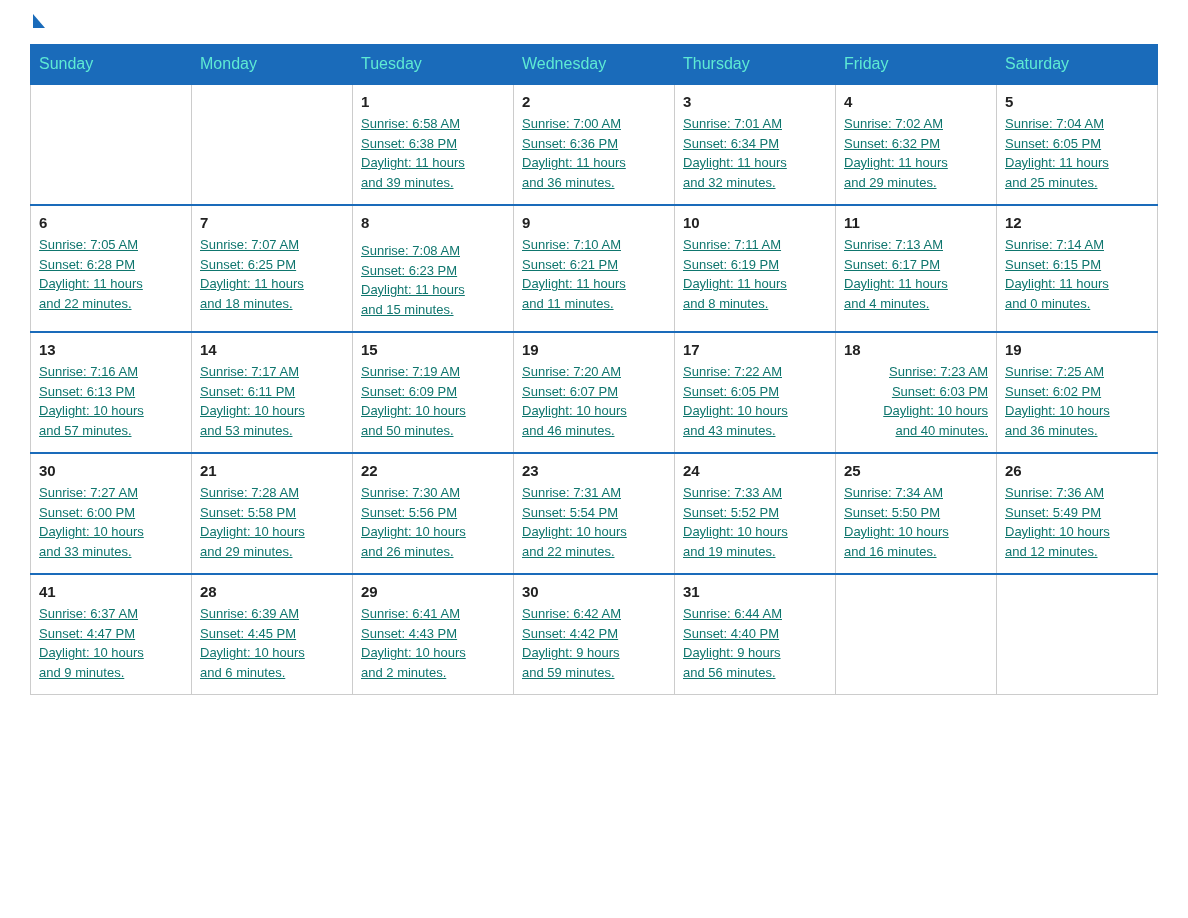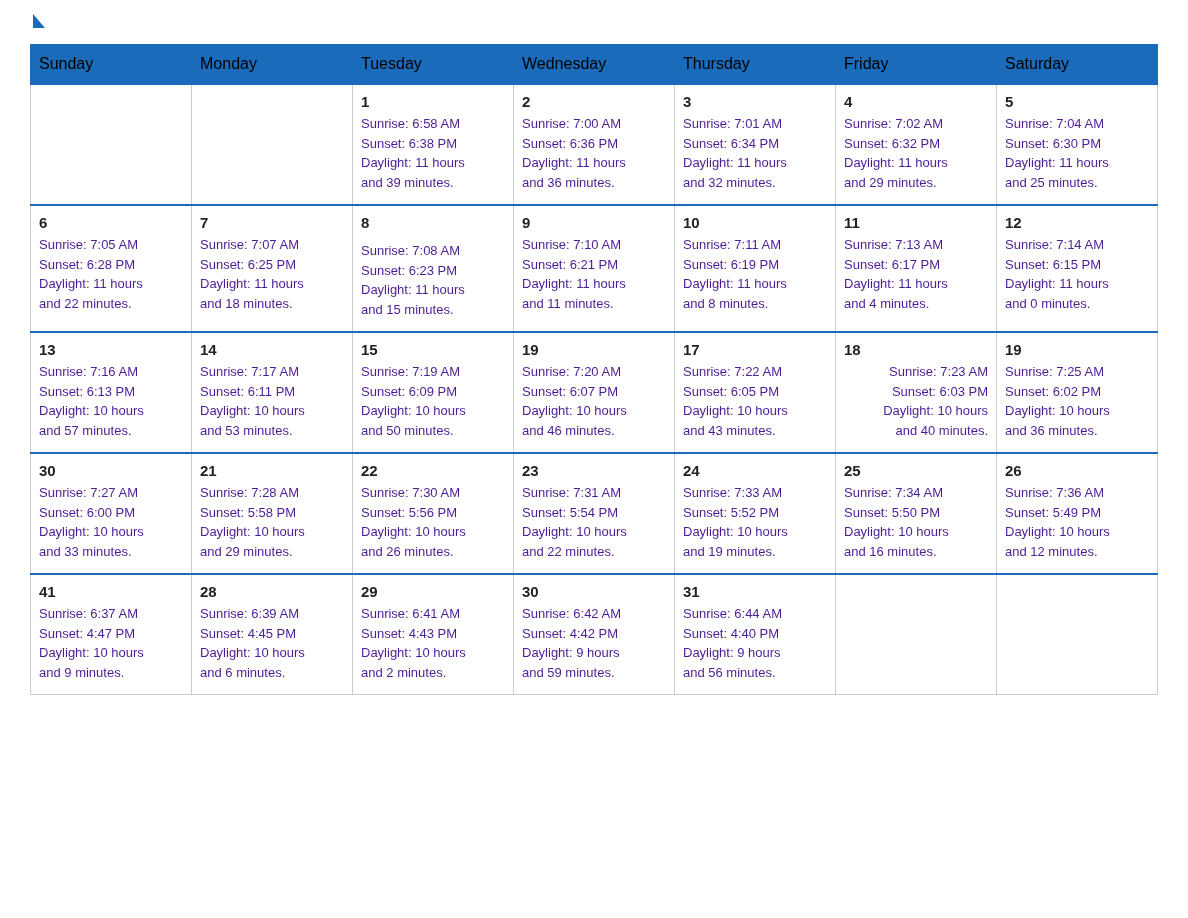--- a/index.html
+++ b/index.html
@@ -35,21 +35,21 @@
       color: #444;
       margin-top: 4px;
     }
     .calendar {
       width: 100%;
       border-collapse: collapse;
       margin-top: 10px;
     }
     .calendar th {
       background-color: #1a6bba;
-      color: #000000;
+      color: #5eead4;
       font-size: 16px;
       font-weight: normal;
       padding: 10px 8px;
       text-align: left;
       border: 1px solid #1a6bba;
     }
     .calendar td {
       width: 14.28%;
       vertical-align: top;
       padding: 8px 8px 12px 8px;
@@ -61,22 +61,23 @@
     }
     .day-number {
       font-size: 15px;
       font-weight: bold;
       color: #222;
       display: block;
       margin-bottom: 4px;
     }
     .day-info {
       font-size: 13px;
-      color: #4c1d95;
+      color: #0f766e;
       line-height: 1.5;
+      text-decoration: underline;
     }
     .empty-cell {
       border-top: 2px solid #1a6bba;
     }
     .logo-row {
       display: flex;
       align-items: center;
     }
     .logo-text-general {
       font-size: 28px;
@@ -160,21 +161,21 @@
         <td>
           <span class="day-number">4</span>
           <div class="day-info" style="white-space: pre-line;">Sunrise: 7:02 AM
 Sunset: 6:32 PM
 Daylight: 11 hours
 and 29 minutes.</div>
         </td>
         <td>
           <span class="day-number">5</span>
           <div class="day-info" style="white-space: pre-line;">Sunrise: 7:04 AM
-Sunset: 6:30 PM
+Sunset: 6:05 PM
 Daylight: 11 hours
 and 25 minutes.</div>
         </td>
       </tr>
       <tr>
         <td>
           <span class="day-number">6</span>
           <div class="day-info" style="white-space: pre-line;">Sunrise: 7:05 AM
 Sunset: 6:28 PM
 Daylight: 11 hours

